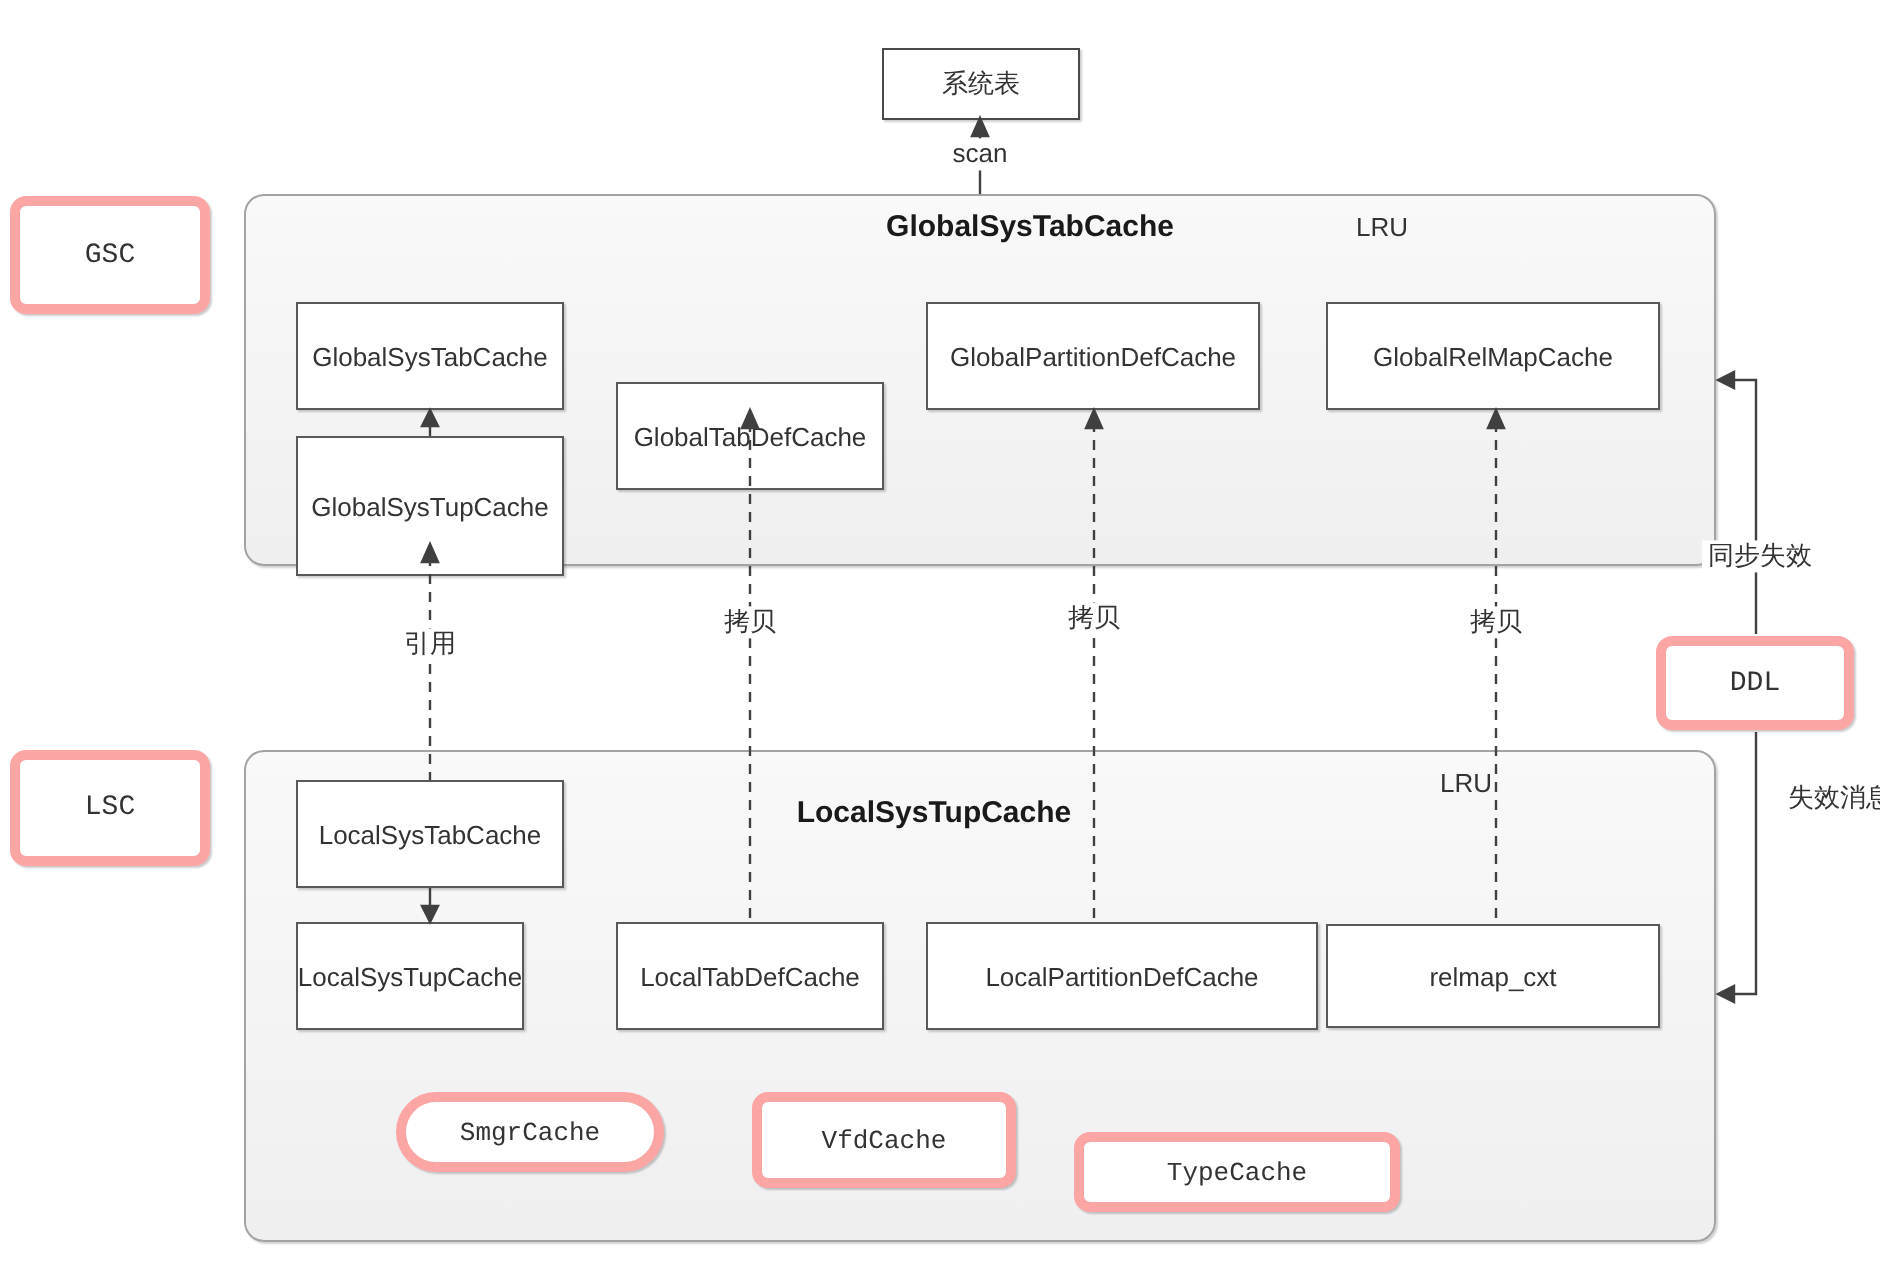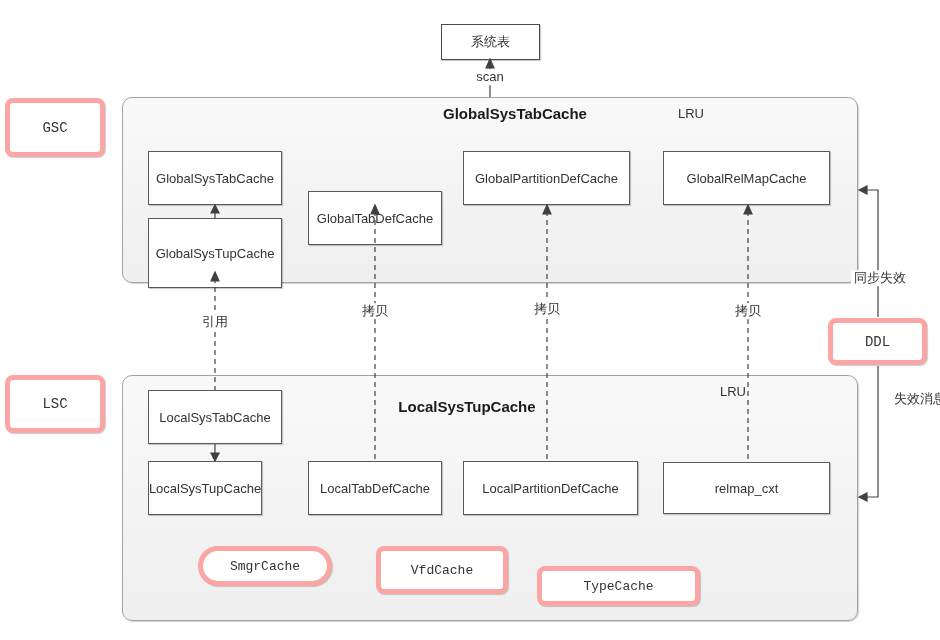--- a/index.html
+++ b/index.html
@@ -60,21 +60,21 @@
 
   <div class="box" style="left:148px; top:151px; width:134px; height:54px;">GlobalSysTabCache</div>
   <div class="box" style="left:308px; top:151px; width:134px; height:54px;margin-top:40px;">GlobalTabDefCache</div>
   <div class="box" style="left:463px; top:151px; width:167px; height:54px;">GlobalPartitionDefCache</div>
   <div class="box" style="left:663px; top:151px; width:167px; height:54px;">GlobalRelMapCache</div>
   <div class="box" style="left:148px; top:218px; width:134px; height:70px;">GlobalSysTupCache</div>
 
   <div class="box" style="left:148px; top:390px; width:134px; height:54px;">LocalSysTabCache</div>
   <div class="box" style="left:148px; top:461px; width:114px; height:54px;">LocalSysTupCache</div>
   <div class="box" style="left:308px; top:461px; width:134px; height:54px;">LocalTabDefCache</div>
-  <div class="box" style="left:463px; top:461px; width:175px; height:54px;">LocalPartitionDefCache</div>
+  <div class="box" style="left:463px; top:461px; width:196px; height:54px;">LocalPartitionDefCache</div>
   <div class="box" style="left:663px; top:462px; width:167px; height:52px;">relmap_cxt</div>
 
   <div class="box rounded" style="left:198px; top:546px; width:134px; height:40px;border-radius:20px;">SmgrCache</div>
   <div class="box rounded" style="left:376px; top:546px; width:132px; height:48px;">VfdCache</div>
   <div class="box rounded" style="left:537px; top:566px; width:163px; height:40px;">TypeCache</div>
 
   <svg class="wires" width="940" height="640" viewBox="0 0 940 640">
     <g stroke="#404040" stroke-width="1.2" fill="#404040">
 
       <line x1="490" y1="64" x2="490" y2="97"></line>

